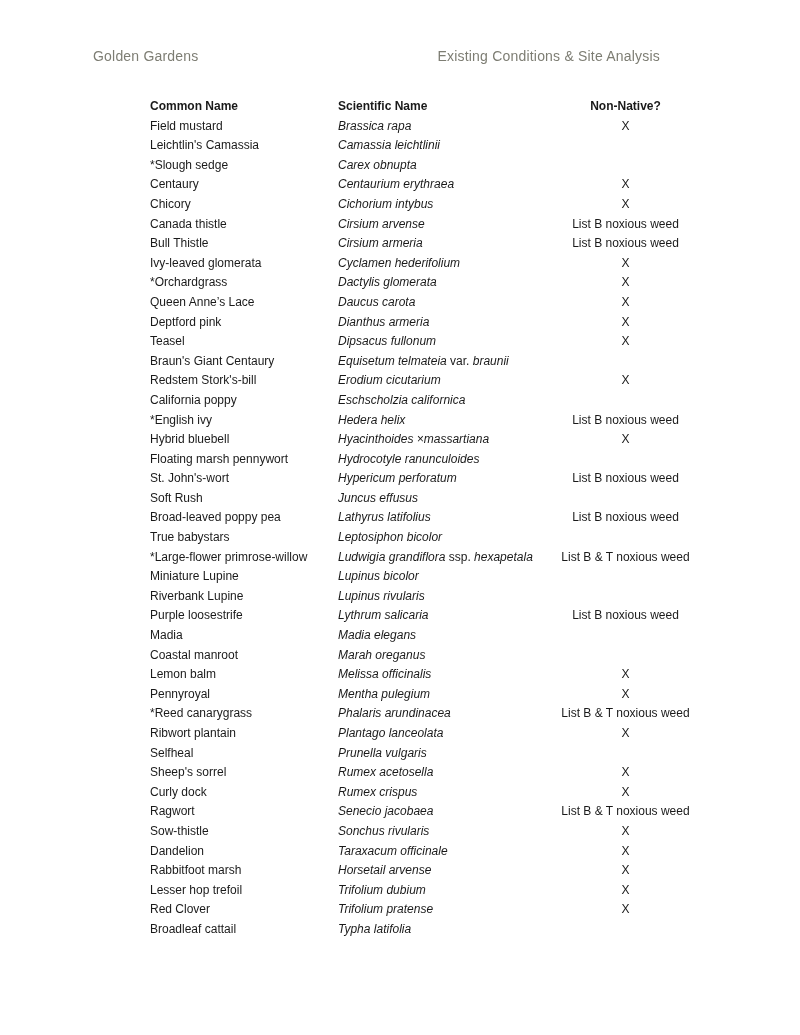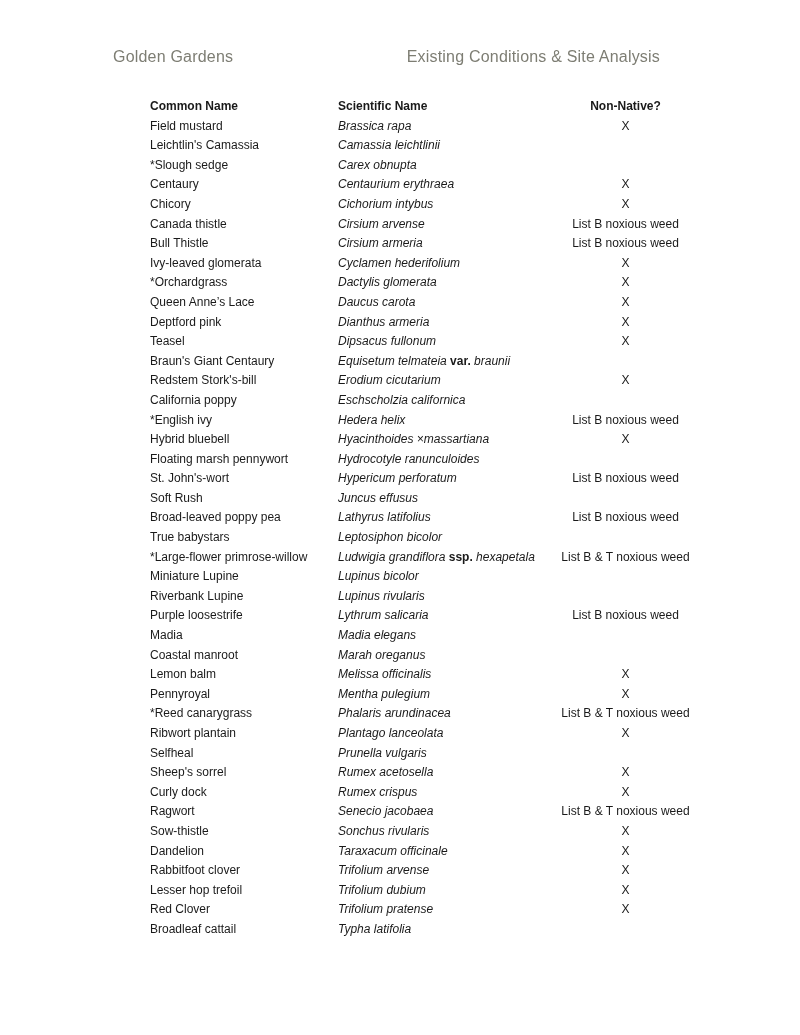--- a/index.html
+++ b/index.html
@@ -12,44 +12,43 @@
     position: relative;
     overflow: hidden;
   }
   .page-header {
     position: absolute;
     top: 48px;
     left: 93px;
     right: 140px;
     display: flex;
     justify-content: space-between;
-    font-size: 16px;
+    font-size: 14px;
     color: var(--header-text, #7d7d73);
     letter-spacing: 0.2px;
-    margin-left: 20px;
   }
   .plant-table {
     position: absolute;
     top: 97px;
     left: 127px;
     width: 690px;
   }
   .trow {
     display: flex;
     align-items: baseline;
     height: 19.6px;
     line-height: 19.6px;
     font-size: 12px;
     white-space: nowrap;
   }
   .c1 { width: 188px; flex: 0 0 188px; overflow: visible; margin-left: 23px; }
   .c2 { width: 200px; flex: 0 0 200px; font-style: italic; overflow: visible; }
   .c3 { width: 175px; flex: 0 0 175px; text-align: center; overflow: visible; }
   .thead .c1, .thead .c2, .thead .c3 { font-weight: bold; font-style: normal; }
-  .roman { font-style: normal; font-weight: bold; }
+  .roman { font-style: normal; }
 </style>
 </head>
 <body style="--header-text: #7d7d73; --body-text: #1a1a1a;">
 
 <div class="page-header">
   <span>Golden Gardens</span>
   <span>Existing Conditions &amp; Site Analysis</span>
 </div>
 
 <div class="plant-table">
@@ -281,22 +280,22 @@
     <span class="c3">X</span>
   </div>
 
   <div class="trow">
     <span class="c1">Dandelion</span>
     <span class="c2">Taraxacum officinale</span>
     <span class="c3">X</span>
   </div>
 
   <div class="trow">
-    <span class="c1">Rabbitfoot clover</span>
-    <span class="c2">Trifolium arvense</span>
+    <span class="c1">Rabbitfoot marsh</span>
+    <span class="c2">Horsetail arvense</span>
     <span class="c3">X</span>
   </div>
 
   <div class="trow">
     <span class="c1">Lesser hop trefoil</span>
     <span class="c2">Trifolium dubium</span>
     <span class="c3">X</span>
   </div>
 
   <div class="trow">

